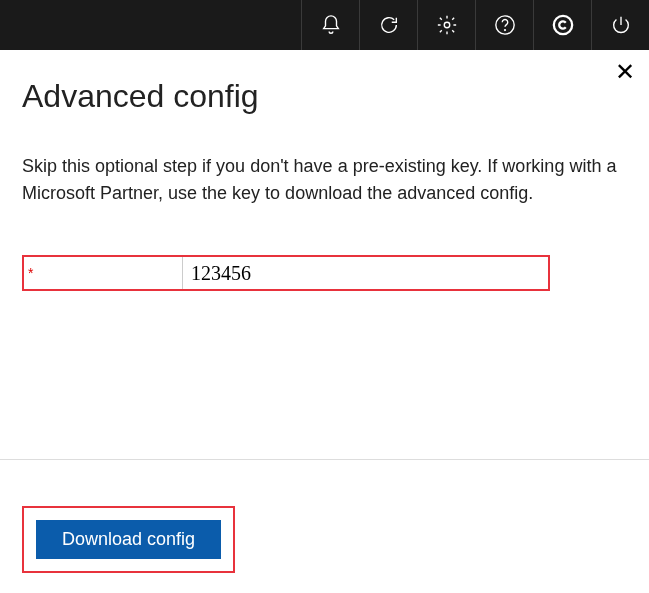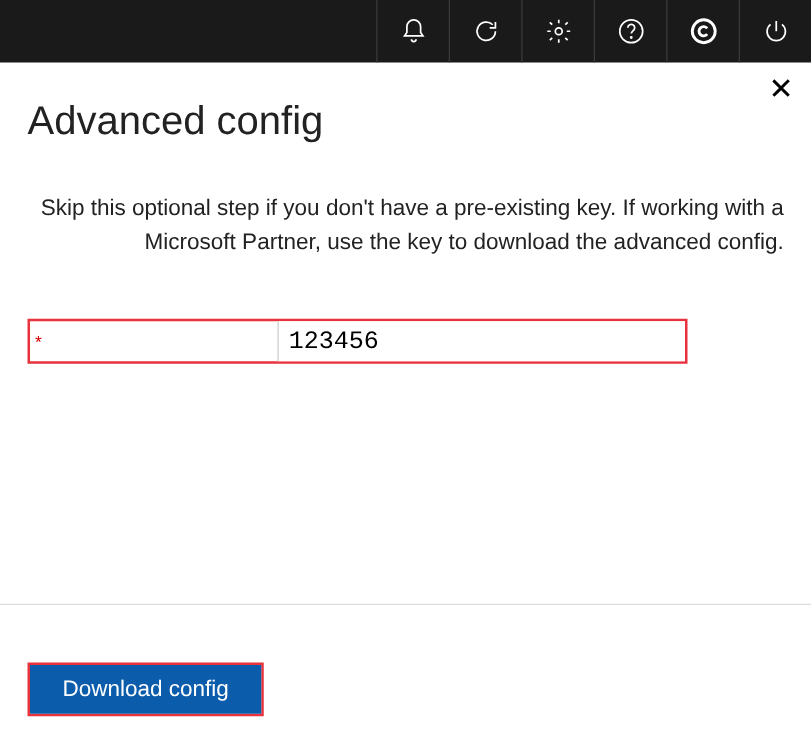--- a/index.html
+++ b/index.html
@@ -53,21 +53,20 @@
       font-size: 32px;
       font-weight: 400;
       margin-bottom: 38px;
       color: #222;
     }
     .description {
       font-size: 18px;
       line-height: 1.5;
       color: #222;
       margin-bottom: 48px;
-      text-align: right;
     }
     .field-row {
       display: flex;
       align-items: stretch;
       border: 2px solid #e8323c;
       width: 528px;
       height: 36px;
     }
     .field-label-wrap {
       display: flex;
@@ -80,37 +79,36 @@
       color: #d00;
       margin-right: 2px;
       font-size: 14px;
     }
     .field-input {
       flex: 1;
       border: none;
       border-left: 1px solid #ccc;
       padding: 0 8px;
       font-size: 20px;
-      font-family: Liberation Mono, monospace;
+      font-family: Liberation Serif, serif;
       outline: none;
       height: 100%;
-      margin-left: 40px;
     }
     .footer {
       position: absolute;
       left: 0;
       right: 0;
       bottom: 0;
       border-top: 1px solid #ddd;
       padding: 14px 22px 20px 22px;
     }
     .download-btn-wrap {
       display: inline-block;
       border: 2px solid #e8323c;
-      padding: 0;
+      padding: 12px;
       margin-top: 32px;
     }
     .download-btn {
       background: #0b5cab;
       color: #fff;
       border: none;
       padding: 9px 26px;
       font-size: 18px;
       font-family: inherit;
       cursor: pointer;

